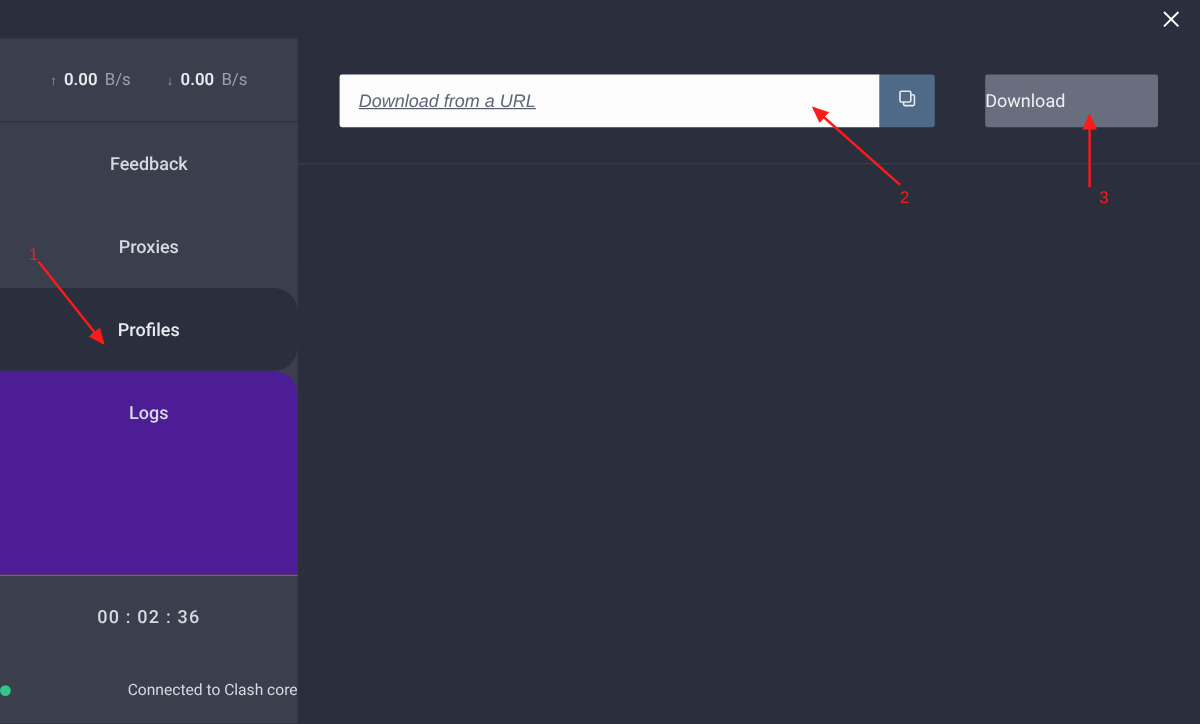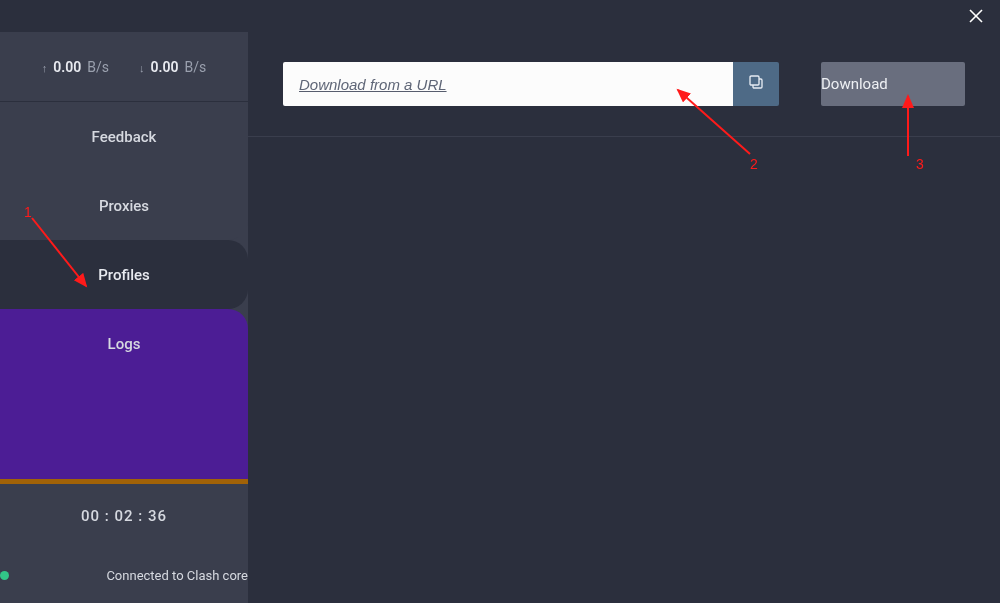--- a/index.html
+++ b/index.html
@@ -81,21 +81,21 @@
     .nav-group-top { border-bottom-right-radius: 20px; overflow: hidden; }
     .nav-group-bottom { border-top-right-radius: 20px; overflow: hidden; }
     .uptime {
       height: 69px;
       display: flex;
       align-items: center;
       justify-content: center;
       font-size: 15px;
       font-weight: 500;
       color: #d6d9e0;
-      border-top: 5px solid #a16207;
+      border-top: 1px solid #a16207;
       letter-spacing: 1px;
     }
     .status {
       height: 55px;
       display: flex;
       align-items: center;
       justify-content: space-between;
       gap: 9px;
       font-size: 13px;
       color: #d6d9e0;

